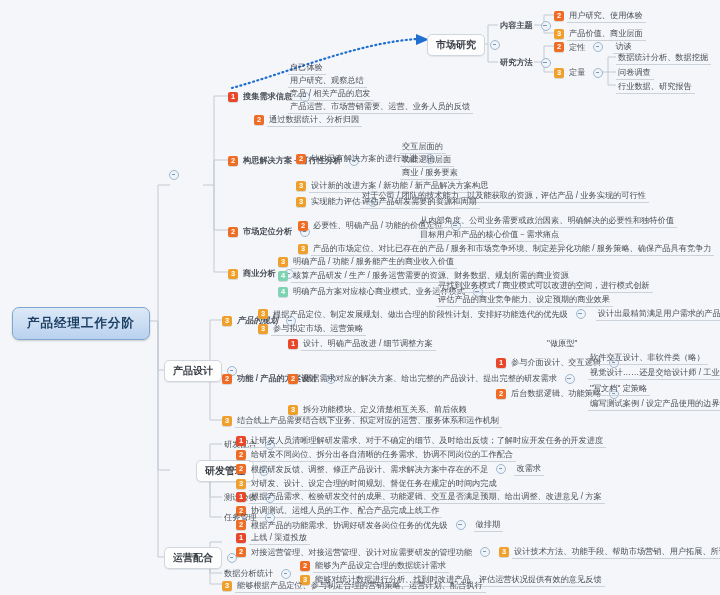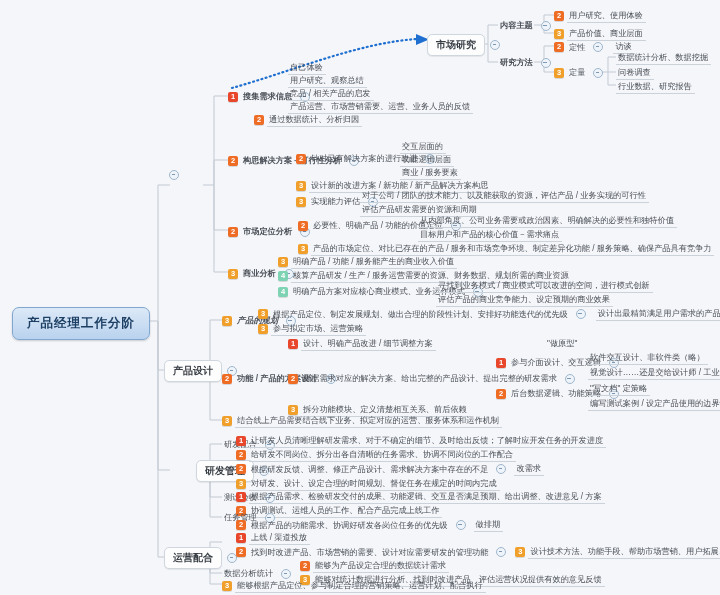--- a/index.html
+++ b/index.html
@@ -198,21 +198,21 @@
     <span class="txt">设计新的改进方案 / 新功能 / 新产品解决方案构思</span>
   </div>
   <div class="node row" style="left:296px;top:196px;">
     <span class="badge b3">3</span>
     <span class="txt nounder" style="border:none;">实现能力评估</span>
     <span class="coll"></span>
   </div>
   <div class="node row" style="left:360px;top:190px;">
     <span class="txt">对于公司 / 团队的技术能力、以及能获取的资源，评估产品 / 业务实现的可行性</span>
   </div>
-  <div class="node row" style="left:360px;top:204px;">
+  <div class="node row" style="left:360px;top:196px;">
     <span class="txt">评估产品研发需要的资源和周期</span>
   </div>
 
   <div class="node row" style="left:228px;top:226px;">
     <span class="badge b2">2</span>
     <span class="txt nounder" style="border:none;font-weight:bold;">市场定位分析</span>
     <span class="coll"></span>
   </div>
   <div class="node row" style="left:298px;top:220px;">
     <span class="badge b2">2</span>
@@ -381,21 +381,21 @@
     <span class="lv1">运营配合</span>
     <span class="coll"></span>
   </div>
 
   <div class="node row" style="left:236px;top:532px;">
     <span class="badge b1">1</span>
     <span class="txt">上线 / 渠道投放</span>
   </div>
   <div class="node row" style="left:236px;top:546px;">
     <span class="badge b2">2</span>
-    <span class="txt nounder" style="border:none;">找到时改进产品、市场营销的需要、设计对应需要研发的管理功能</span>
+    <span class="txt nounder" style="border:none;">对接运营管理、对接运营管理、设计对应需要研发的管理功能</span>
     <span class="coll"></span>
     <span class="badge b3" style="margin-left:9px;">3</span>
     <span class="txt">设计技术方法、功能手段、帮助市场营销、用户拓展、所谓"Growth Hack"</span>
   </div>
 
   <div class="node row" style="left:222px;top:568px;">
     <span class="txt nounder" style="border:none;">数据分析统计</span>
     <span class="coll"></span>
   </div>
   <div class="node row" style="left:300px;top:560px;">

